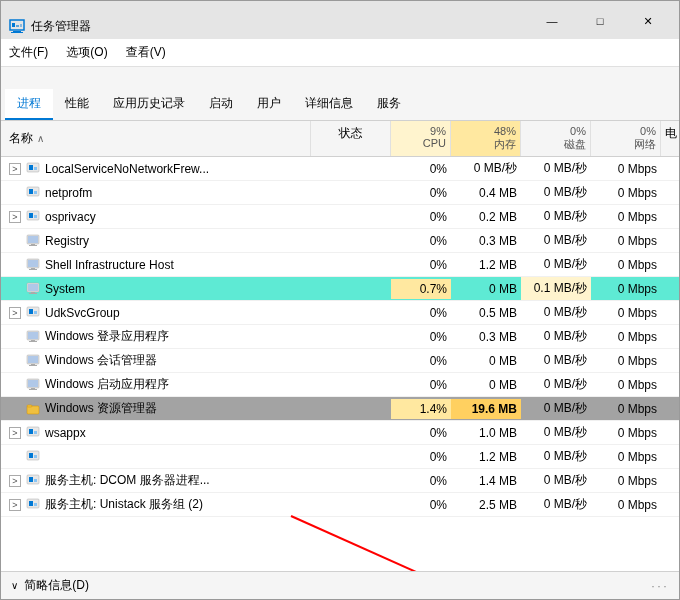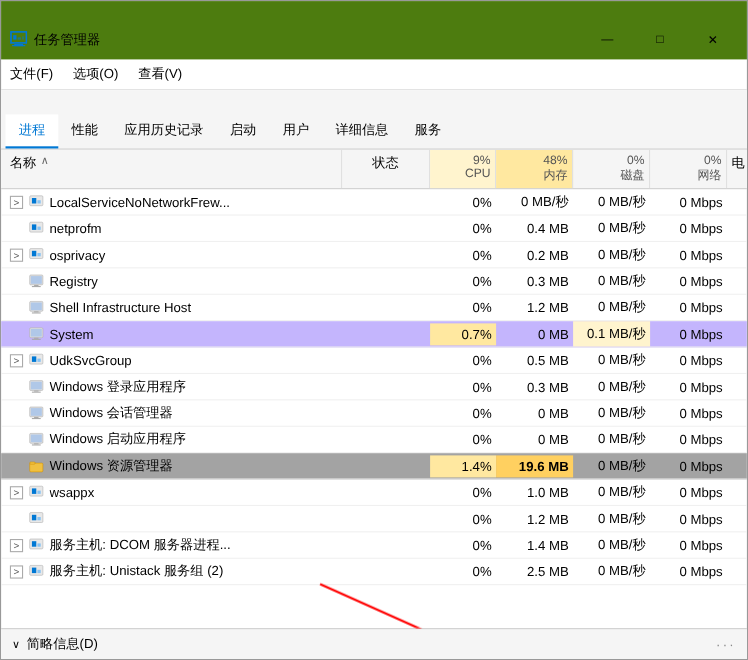--- a/index.html
+++ b/index.html
@@ -13,24 +13,24 @@
     }
     .window {
       width: 680px;
       height: 600px;
       background: #ffffff;
       border: 1px solid #999;
       display: flex;
       flex-direction: column;
     }
     .title-bar {
-      background: #4d7c0f;
-      padding: 21px 8px 4px 8px;
-      display: flex;
-      align-items: center;
+      background: #e5e5e5;
+      padding: 6px 8px 4px 8px;
+      display: flex;
+      align-items: flex-end;
       justify-content: space-between;
       border-bottom: none;
     }
     .title-left {
       display: flex;
       align-items: center;
       gap: 6px;
       font-size: 12px;
       color: #000;
     }
@@ -93,20 +93,21 @@
       top: 0;
     }
     .col-name {
       width: 310px;
       min-width: 310px;
       padding: 4px 8px;
       font-size: 12px;
       border-right: 1px solid #e0e0e0;
       cursor: pointer;
       display: flex;
+      align-items: center;
       gap: 4px;
     }
     .col-status {
       width: 80px;
       min-width: 80px;
       padding: 4px 8px;
       font-size: 12px;
       border-right: 1px solid #e0e0e0;
       text-align: center;
     }
@@ -420,21 +421,21 @@
             </div>
             <span style="overflow: hidden; text-overflow: ellipsis; white-space: nowrap;">Shell Infrastructure Host</span>
           </div>
           <div class="cell-status"></div>
           <div class="cell-cpu">0%</div>
           <div class="cell-mem">1.2 MB</div>
           <div class="cell-disk">0 MB/秒</div>
           <div class="cell-net">0 Mbps</div>
           <div class="cell-elec"></div>
         </div>
-        <div class="table-row" style="background: #c4b5fd;">
+        <div class="table-row" style="background: #5eead4;">
           <div class="cell-name">
             <div style="width: 12px; min-width: 12px;"></div>
             <div class="process-icon">
               <svg width="14" height="14" viewBox="0 0 14 14">
                 <rect x="1" y="1" width="12" height="9" rx="1" fill="#e0e0e0" stroke="#aaa" stroke-width="0.5"></rect>
                 <rect x="2" y="2" width="10" height="7" fill="#b0c8e8"></rect>
                 <rect x="5" y="10" width="4" height="1" fill="#aaa"></rect>
                 <rect x="3" y="11" width="8" height="1" fill="#aaa"></rect>
               </svg>
             </div>

